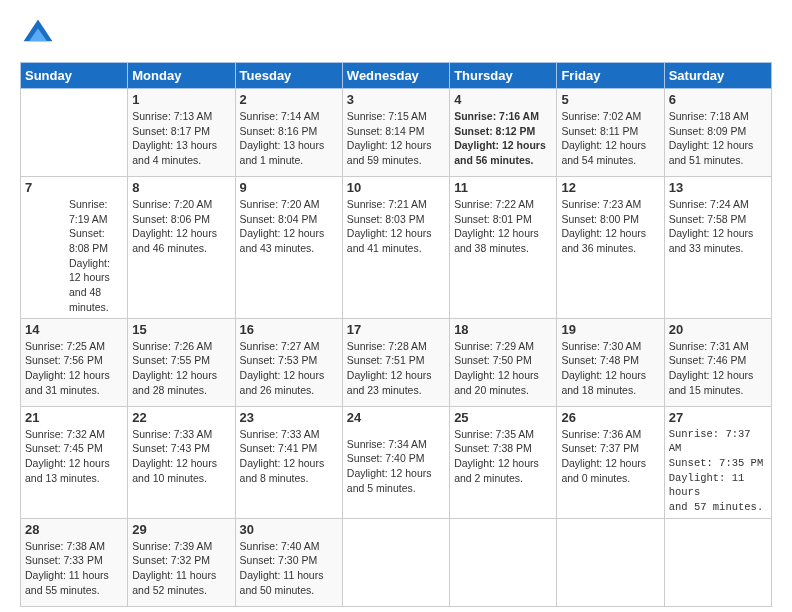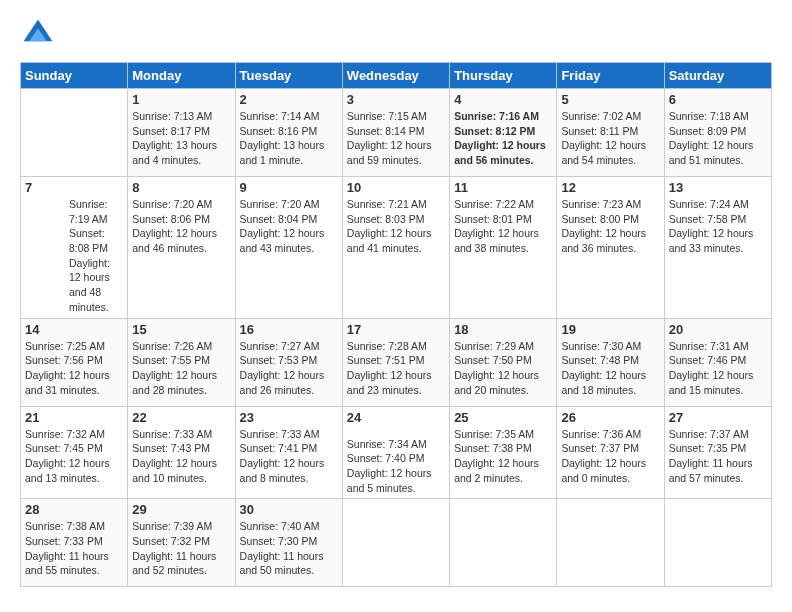--- a/index.html
+++ b/index.html
@@ -312,21 +312,21 @@
         </td>
         <td>
           <span class="day-number">26</span>
           <div class="day-info" style="white-space: pre-line;">Sunrise: 7:36 AM
 Sunset: 7:37 PM
 Daylight: 12 hours
 and 0 minutes.</div>
         </td>
         <td>
           <span class="day-number">27</span>
-          <div class="day-info" style="white-space: pre-line;">Sunrise: 7:37 AM
+          <div class="day-info" style="white-space: pre-line; font-family: Liberation Mono, monospace;">Sunrise: 7:37 AM
 Sunset: 7:35 PM
 Daylight: 11 hours
 and 57 minutes.</div>
         </td>
       </tr>
       <tr>
         <td>
           <span class="day-number">28</span>
           <div class="day-info" style="white-space: pre-line;">Sunrise: 7:38 AM
 Sunset: 7:33 PM

